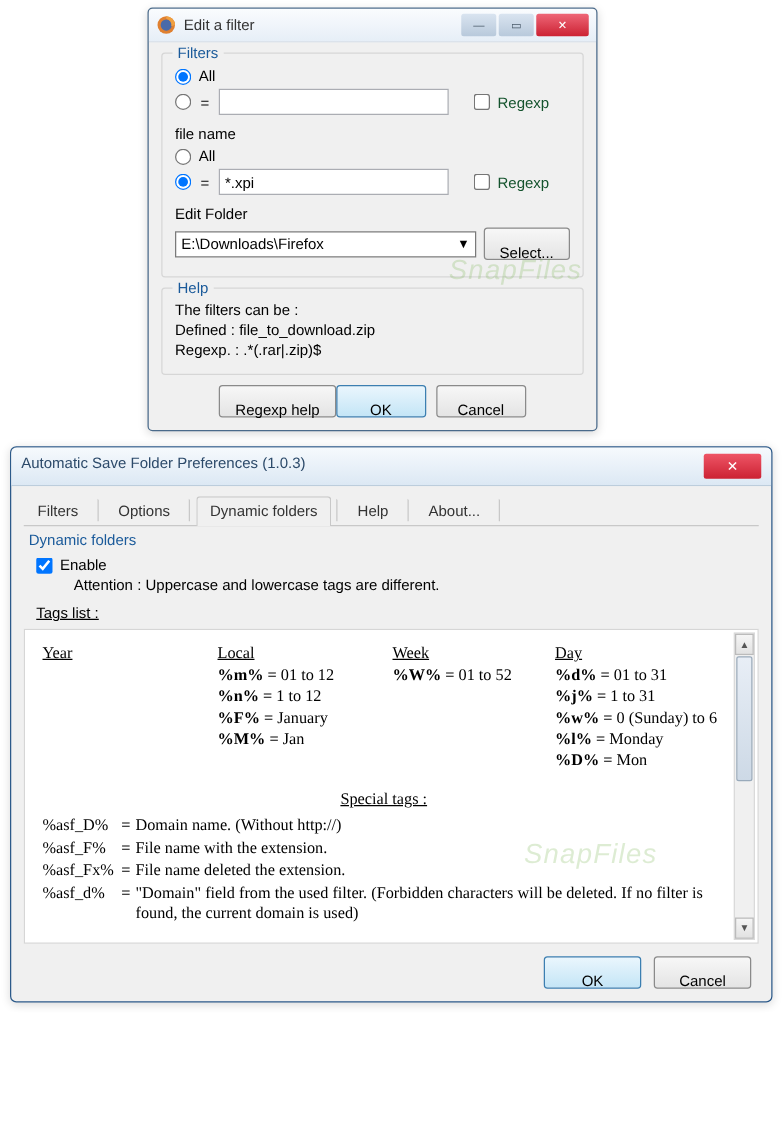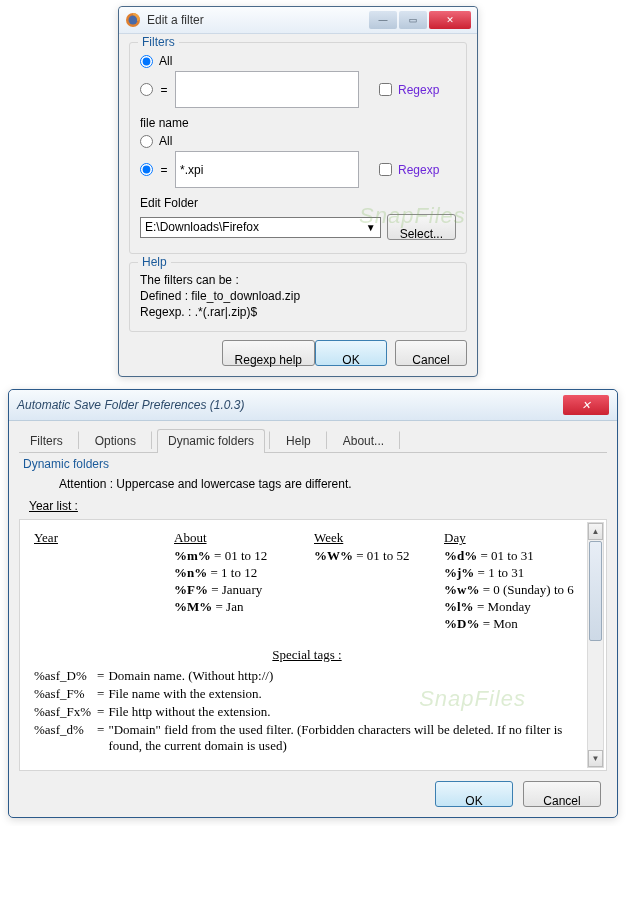--- a/index.html
+++ b/index.html
@@ -16,35 +16,35 @@
 .min, .max { background: linear-gradient(#d9e4f0, #b8c9db); color: #4a5a6a; }
 .close { background: linear-gradient(#e67, #c23); width: 42px; }
 
 .body1 { padding: 8px 10px 10px; }
 .group { border: 1px solid #d6d6d6; border-radius: 3px; padding: 8px 10px 10px; margin-bottom: 8px; position: relative; }
 .group-title { position: absolute; top: -8px; left: 8px; background: #f0f0f0; padding: 0 4px; color: #1a5a9a; }
 .glabel { margin: 2px 0 4px; }
 .row { display: flex; align-items: center; gap: 6px; margin: 3px 0; }
 .radio { width: 13px; height: 13px; }
 .eq { width: 10px; text-align:center;}
-.txt { flex: 1; height: 37px; border: 1px solid #abadb3; padding: 1px 4px; background:#fff; font-size:12px;}
+.txt { flex: 1; height: 21px; border: 1px solid #abadb3; padding: 1px 4px; background:#fff; font-size:12px;}
 .txt.short { flex: 0 0 184px; }
 .cb { width: 13px; height: 13px; }
-.cblbl { color:#6d28d9;}
+.cblbl { color:#14532d;}
 .sel { flex: 1; height: 21px; border: 1px solid #7a7a7a; background:#fff; padding:1px 4px; display:flex; align-items:center; justify-content:space-between;}
 .caret { font-size:10px;}
 .btn { height: 23px; padding: 12px 12px; background: linear-gradient(#f7f7f7,#e4e4e4); border: 1px solid #8a8a8a; border-radius: 3px; font-size:12px; cursor:pointer;}
 .btn.primary { border: 1px solid #3c7fb1; background: linear-gradient(#eaf6fd,#c4e5f6);}
 .help-line { margin: 2px 0; }
-.btnrow { display:flex; justify-content:flex-end; margin-top:6px;}
+.btnrow { display:flex; justify-content:center; margin-top:6px;}
 .btnrow .right{display:flex; gap:8px;}
 
 
 .window2 { width: 610px; margin: 8px; border: 1px solid #2c5a8a; border-radius: 5px; background: #f0f0f0; box-shadow: 0 2px 8px rgba(0,0,0,0.15);}
-.titlebar2 { background: linear-gradient(#f6fafd,#dce8f4); border-bottom:1px solid #bccddc; padding:5px 8px; display:flex; align-items:center; border-radius:5px 5px 0 0;font-style:italic;}
+.titlebar2 { background: linear-gradient(#f6fafd,#dce8f4); border-bottom:1px solid #bccddc; padding:5px 8px; display:flex; border-radius:5px 5px 0 0;}
 .title2 { color:#2c4a6a; flex:1;}
 .close2 { width: 46px; height: 20px; background: linear-gradient(#e56,#c23); border-radius:2px; display:flex;align-items:center;justify-content:center;color:#fff;font-size:11px;}
 
 .body2 { padding: 8px 10px 10px;}
 .tabs { display:flex; border-bottom:1px solid #c8c8c8; margin-bottom:2px;}
 .tab { padding:4px 10px 5px; border:1px solid transparent; border-bottom:none; margin-bottom:-1px; color:#333; cursor:pointer;}
 .tab.active { background:#f0f0f0; border-color:#c8c8c8; border-radius:3px 3px 0 0; position:relative; z-index:1;}
 .tab.sep { border-left:1px solid #c8c8c8; height:18px; margin:2px 4px 0; padding:0; width:0;}
 
 .section-hdr { color:#1a5a9a; margin: 4px 0 6px 4px;}
@@ -169,31 +169,35 @@
       <div class="tab sep"></div>
       <div class="tab active">Dynamic folders</div>
       <div class="tab sep"></div>
       <div class="tab">Help</div>
       <div class="tab sep"></div>
       <div class="tab">About...</div>
       <div class="tab sep"></div>
     </div>
 
     <div class="section-hdr">Dynamic folders</div>
+    <div class="enable-row">
+      <input type="checkbox" class="cb" checked="" style="">
+      <span>Enable</span>
+    </div>
     <div class="attention">Attention : Uppercase and lowercase tags are different.</div>
-    <div class="tags-hdr">Year list :</div>
+    <div class="tags-hdr">Tags list :</div>
 
     <div class="content-area wmbox">
       <div class="watermark wm2">SnapFiles</div>
       <div class="cols">
         <div class="col" style="width:120px">
           <div class="col-hdr">Year</div>
         </div>
         <div class="col" style="width:120px">
-          <div class="col-hdr">About</div>
+          <div class="col-hdr">Local</div>
           <div id="month-items">
               <div class="tagline"><span class="b">%m%</span> = 01 to 12</div>
               <div class="tagline"><span class="b">%n%</span> = 1 to 12</div>
               <div class="tagline"><span class="b">%F%</span> = January</div>
               <div class="tagline"><span class="b">%M%</span> = Jan</div>
             </div>
         </div>
         <div class="col" style="width:110px">
           <div class="col-hdr">Week</div>
           <div id="week-items">
@@ -220,21 +224,21 @@
             <div class="sp-desc">Domain name. (Without http://)</div>
           </div>
           <div class="sp-row">
             <div class="sp-tag">%asf_F%</div>
             <div class="sp-eq">=</div>
             <div class="sp-desc">File name with the extension.</div>
           </div>
           <div class="sp-row">
             <div class="sp-tag">%asf_Fx%</div>
             <div class="sp-eq">=</div>
-            <div class="sp-desc">File http without the extension.</div>
+            <div class="sp-desc">File name deleted the extension.</div>
           </div>
           <div class="sp-row">
             <div class="sp-tag">%asf_d%</div>
             <div class="sp-eq">=</div>
             <div class="sp-desc">"Domain" field from the used filter. (Forbidden characters will be deleted. If no filter is found, the current domain is used)</div>
           </div>
         </div>
 
       <div class="scrollbar">
         <div class="sb-btn">▲</div>

